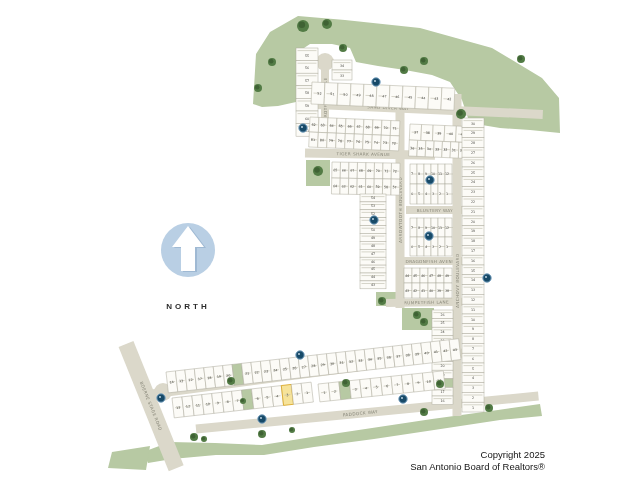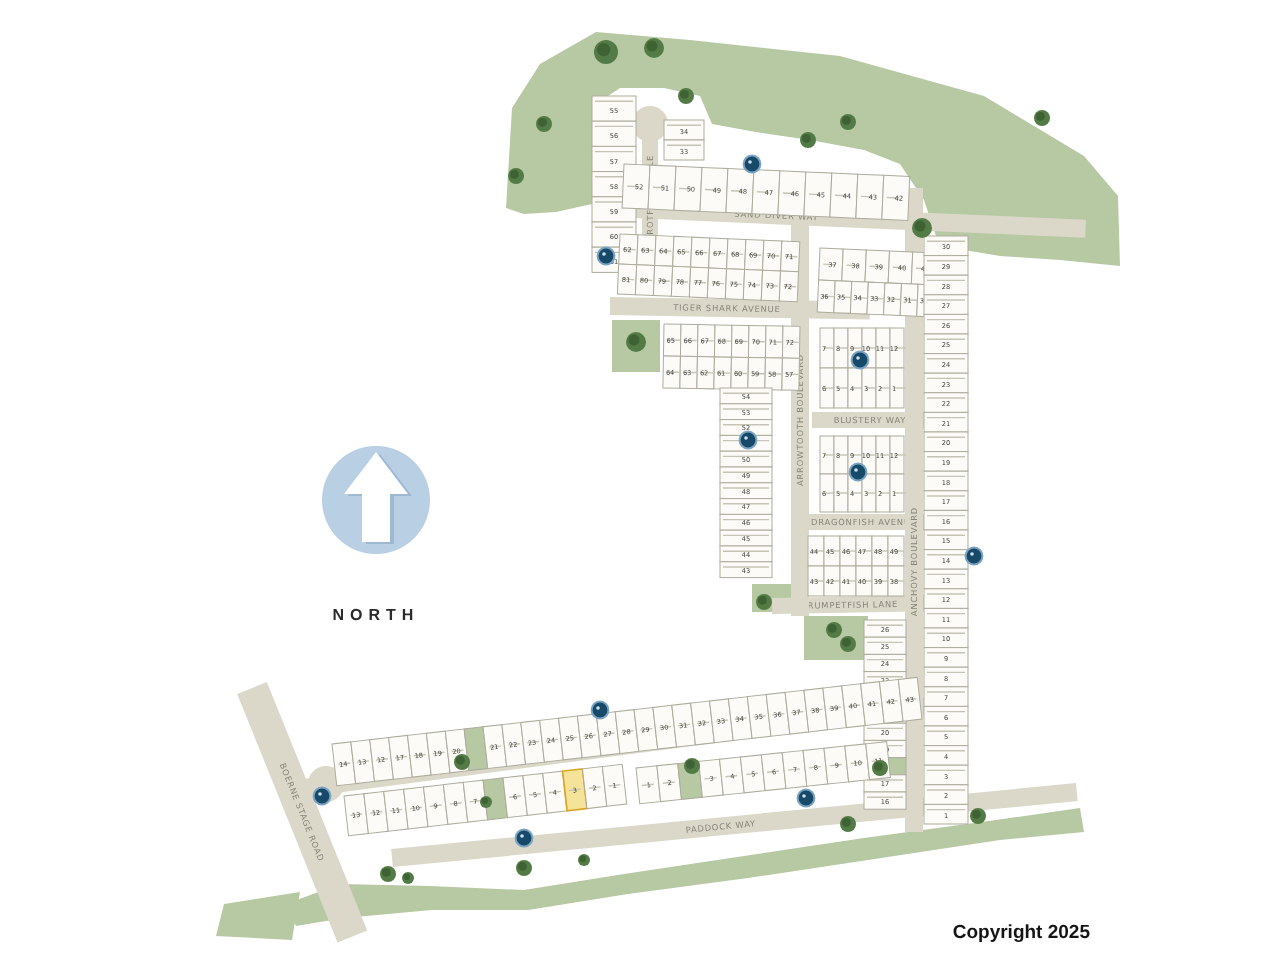--- a/index.html
+++ b/index.html
@@ -2,21 +2,21 @@
 <html><head>
 <meta charset="utf-8">
 <style>
   html,body{margin:0;padding:0;}
   body{font-family:"Liberation Sans",sans-serif;background:#fff;}
   .page{position:relative;width:640px;height:480px;background:#fff;overflow:hidden;}
   .map-svg{position:absolute;left:0;top:0;}
   .compass{position:absolute;left:158px;top:222px;width:60px;text-align:center;}
   .compass-label{margin-top:16px;font-size:8px;font-weight:bold;letter-spacing:3px;color:#2b2b2b;}
   .copyright{position:absolute;right:95px;bottom:8px;text-align:right;font-size:9.5px;line-height:11.5px;
-    font-weight:bold;color:#151515;
+    font-weight:normal;color:#151515;
     text-shadow:-1px -1px 0 #fff,1px -1px 0 #fff,-1px 1px 0 #fff,1px 1px 0 #fff,2px 2px 1px rgba(255,255,255,.9);}
   text{font-family:"DejaVu Sans",sans-serif;}
 </style>
 </head>
 <body>
 
 <div class="page">
   <svg id="map" class="map-svg" width="640" height="480" viewBox="0 0 640 480">
       <polygon points="253,104 256,54 270,32 298,16 345,20 420,28 492,48 542,78 559,98 560,133 530,130 500,128 482,125 468,118 462,100 450,82 432,75 405,70 378,66 356,62 350,48 332,44 310,44 301,50 299,86 296,102 278,106 262,107" fill="#b7c9a3"></polygon>
       <polygon points="143,452 170,442 215,443 262,445 312,437 372,428 432,419 498,410 540,404 542,416 500,420 434,430 374,439 314,447 264,455 216,455 172,459 148,463" fill="#b7c9a3"></polygon>
@@ -807,14 +807,15 @@
     <svg width="60" height="60" viewBox="0 0 60 60">
       <circle id="compass-circle" cx="30" cy="28" r="27" fill="#b9cfe4"></circle>
       <polygon id="compass-arrow-shadow" points="32,5 48,26 39,26 39,50 25,50 25,26 16,26" fill="#9fb9d3"></polygon>
       <polygon id="compass-arrow" points="30,4 46,25 37,25 37,49 23,49 23,25 14,25" fill="#ffffff"></polygon>
     </svg>
     <div class="compass-label">NORTH</div>
   </div>
 
   <div class="copyright">
     <div>Copyright 2025</div>
+    <div>San Antonio Board of Realtors®</div>
   </div>
 </div>
 
 </body></html>

